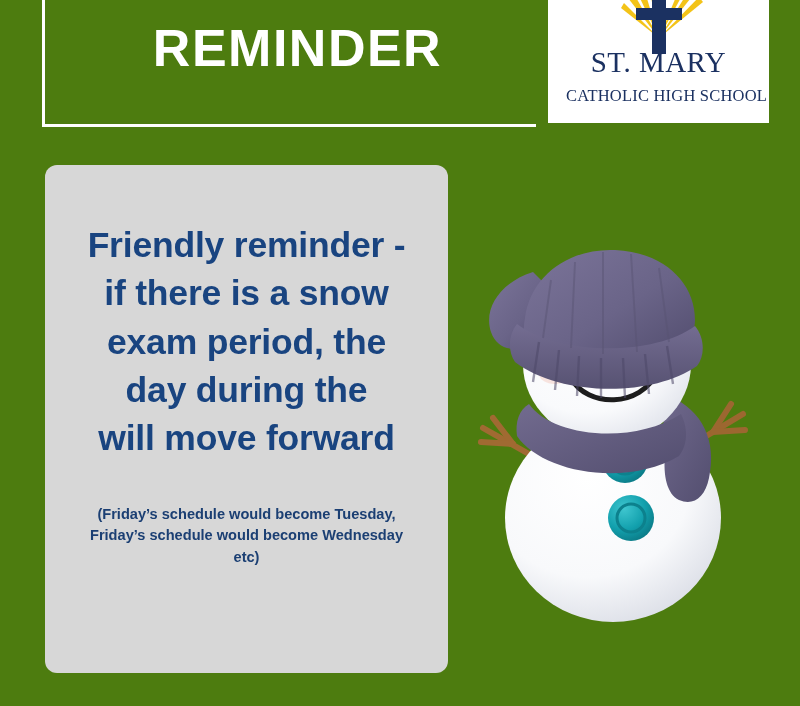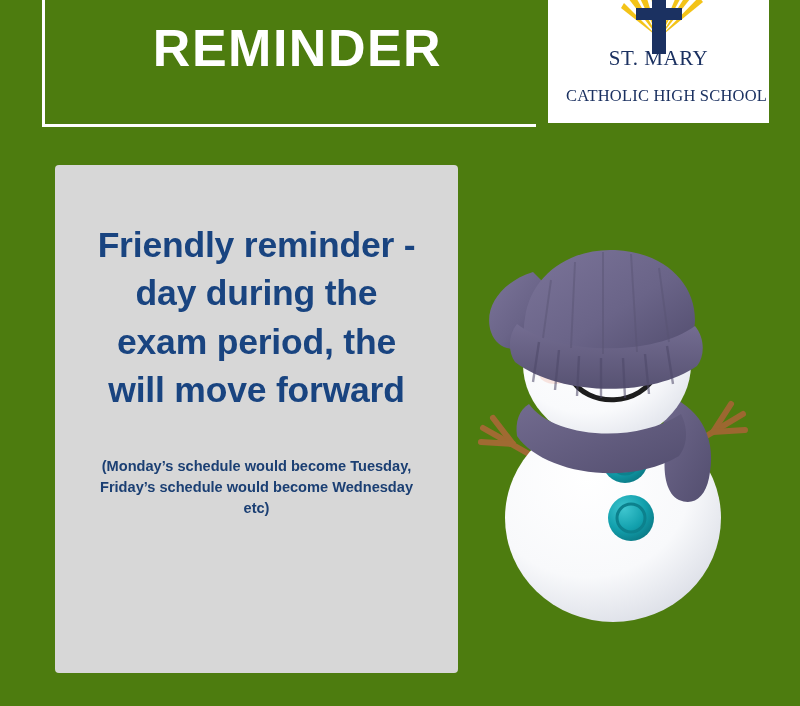--- a/index.html
+++ b/index.html
@@ -61,47 +61,47 @@
     height: 64px;
   }
   .logo-name {
     position: absolute;
     left: 0;
     right: 0;
     top: 52px;
     text-align: center;
     color: #1b3161;
     font-family: "Liberation Serif", serif;
-    font-size: 21px;
+    font-size: 29px;
     font-weight: normal;
     letter-spacing: 0.5px;
     line-height: 1;
   }
   .logo-sub {
     position: absolute;
     left: 16px;
     right: 0;
     top: 92px;
     text-align: center;
     color: #1b3161;
     font-family: "Liberation Serif", serif;
     font-size: 16.5px;
     letter-spacing: 0.2px;
     line-height: 1;
   }
 
   
   .card {
     position: absolute;
-    left: 55px;
+    left: 45px;
     top: 165px;
     width: 403px;
     height: 508px;
     background: #d7d7d7;
-    border-radius: 4px;
+    border-radius: 12px;
     box-sizing: border-box;
     padding: 56px 22px 0 22px;
   }
   .card-headline {
     color: #194480;
     font-size: 35.5px;
     font-weight: bold;
     text-align: center;
     line-height: 1.36;
     letter-spacing: -0.2px;
@@ -152,26 +152,27 @@
         </g>
       </svg>
     </div>
     <div class="logo-name">ST. MARY</div>
     <div class="logo-sub">CATHOLIC HIGH SCHOOL</div>
   </div>
 
   <div class="card">
     <div class="card-headline">
       <div>Friendly reminder -</div>
+      <div>if there is a snow</div>
+      <div>exam period, the</div>
       <div>day during the</div>
-      <div>exam period, the</div>
       <div>will move forward</div>
     </div>
     <div class="card-note">
-      <div>(Monday’s schedule would become Tuesday,</div>
+      <div>(Friday’s schedule would become Tuesday,</div>
       <div>Friday’s schedule would become Wednesday</div>
       <div>etc)</div>
     </div>
   </div>
 
   <div class="snowman">
     <svg width="320" height="400" viewBox="0 0 320 400" xmlns="http://www.w3.org/2000/svg">
       <defs>
         <radialGradient id="bodyGrad" cx="38%" cy="30%" r="78%">
           <stop offset="0%" stop-color="#ffffff"></stop>

